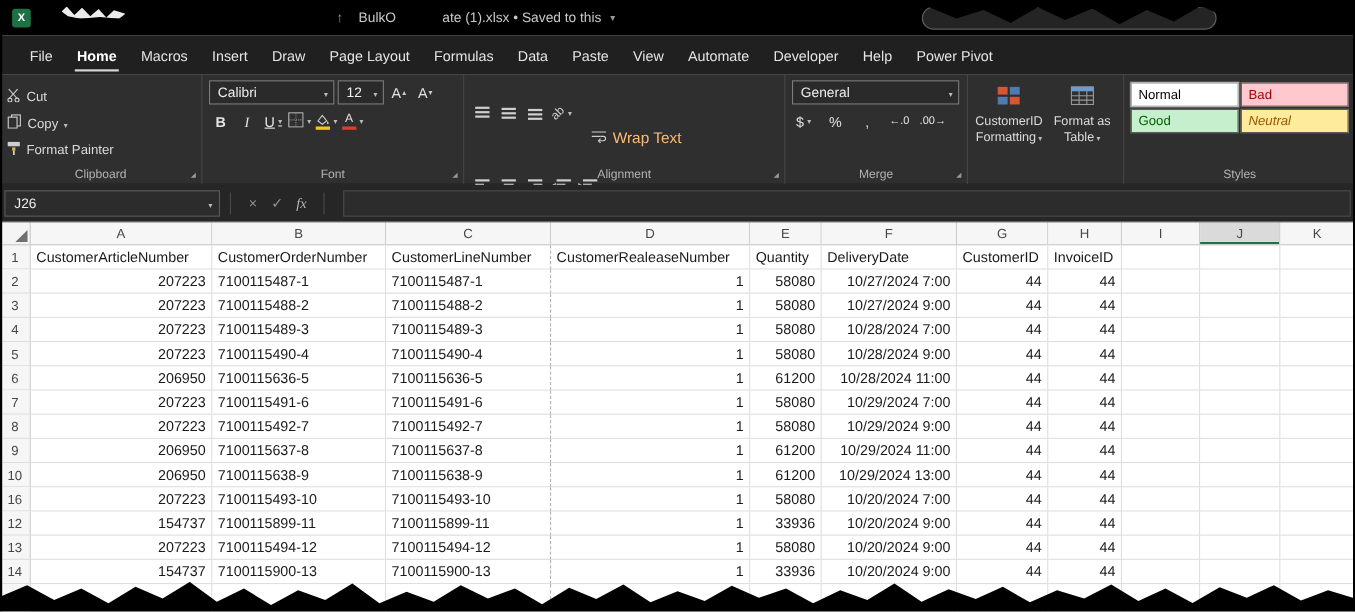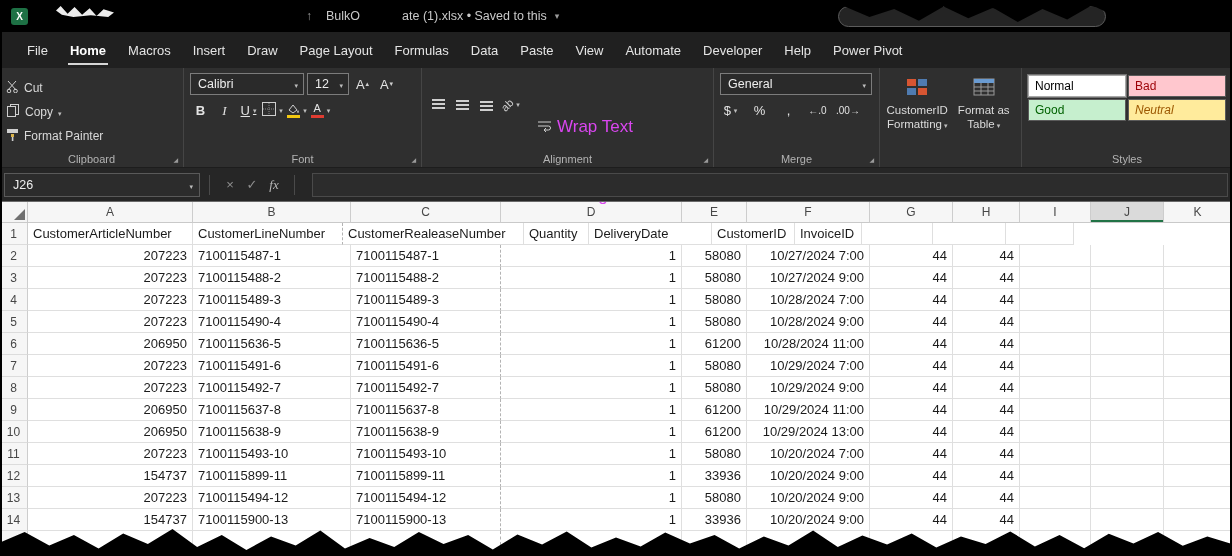--- a/index.html
+++ b/index.html
@@ -56,21 +56,21 @@
   .bar.red { background:#e03c31; } .bar.yellow { background:#f2c811; }
   .rot-ab { display:inline-block; transform:rotate(-45deg); font-size:11px; color:#cfcfcf; }
 
   .grp-align { left:422px; width:292px; }
   .bars { width:13px; height:12px; display:inline-flex; flex-direction:column; gap:2px; justify-content:center; }
   .bars b { height:2px; background:#cfcfcf; width:100%; }
   .va-top { justify-content:flex-start; } .va-mid { justify-content:center; } .va-bot { justify-content:flex-end; }
   .ha-left { align-items:flex-start; } .ha-center { align-items:center; } .ha-right { align-items:flex-end; }
   .ha-left b:nth-child(2),.ha-center b:nth-child(2),.ha-right b:nth-child(2) { width:62%; }
   .ha-left b:nth-child(3),.ha-center b:nth-child(3),.ha-right b:nth-child(3) { width:85%; }
-  .lbl-btn { display:inline-flex; align-items:center; gap:5px; font-size:17px; color:#d946ef; white-space:nowrap;margin-top:44px; }
+  .lbl-btn { display:inline-flex; align-items:center; gap:5px; font-size:14px; color:#fdba74; white-space:nowrap;margin-top:44px; }
   .align-spacer { width:10px; }
 
   .grp-number { left:714px; width:166px; }
   .numrow { display:flex; align-items:center; gap:8px; margin-top:4px; font-size:12.5px; }
 
   .grp-bigbtns { left:880px; width:142px; }
   .bigwrap { display:flex; gap:4px; height:100%; }
   .bigbtn { width:66px; display:flex; flex-direction:column; align-items:center; color:#dcdcdc;
     font-size:11.5px; line-height:1.2; text-align:center; padding-top:5px; }
   .bigbtn .icon { margin-bottom:4px; }
@@ -414,20 +414,21 @@
         <div class="gh" style="width: 83px;">G</div>
         <div class="gh" style="width: 67px;">H</div>
         <div class="gh" style="width: 71px;">I</div>
         <div class="gh sel" style="width: 73px;">J</div>
         <div class="gh" style="width: 68px;">K</div>
       </div>
     <div>
         <div class="grow">
           <div class="gut">1</div>
           <div class="gcell" style="width: 165px;">CustomerArticleNumber</div>
+          <div class="gcell" style="width: 158px;">CustomerOrderNumber</div>
           <div class="gcell dashedge" style="width: 150px;">CustomerLineNumber</div>
           <div class="gcell" style="width: 181px;">CustomerRealeaseNumber</div>
           <div class="gcell" style="width: 65px;">Quantity</div>
           <div class="gcell" style="width: 123px;">DeliveryDate</div>
           <div class="gcell" style="width: 83px;">CustomerID</div>
           <div class="gcell" style="width: 67px;">InvoiceID</div>
           <div class="gcell" style="width: 71px;"></div>
           <div class="gcell" style="width: 73px;"></div>
           <div class="gcell" style="width: 68px;"></div>
         </div>
@@ -551,21 +552,21 @@
           <div class="gcell r" style="width: 181px;">1</div>
           <div class="gcell r" style="width: 65px;">61200</div>
           <div class="gcell r" style="width: 123px;">10/29/2024 13:00</div>
           <div class="gcell r" style="width: 83px;">44</div>
           <div class="gcell r" style="width: 67px;">44</div>
           <div class="gcell" style="width: 71px;"></div>
           <div class="gcell" style="width: 73px;"></div>
           <div class="gcell" style="width: 68px;"></div>
         </div>
         <div class="grow">
-          <div class="gut">11</div>
+          <div class="gut">16</div>
           <div class="gcell r" style="width: 165px;">207223</div>
           <div class="gcell" style="width: 158px;">7100115493-10</div>
           <div class="gcell dashedge" style="width: 150px;">7100115493-10</div>
           <div class="gcell r" style="width: 181px;">1</div>
           <div class="gcell r" style="width: 65px;">58080</div>
           <div class="gcell r" style="width: 123px;">10/20/2024 7:00</div>
           <div class="gcell r" style="width: 83px;">44</div>
           <div class="gcell r" style="width: 67px;">44</div>
           <div class="gcell" style="width: 71px;"></div>
           <div class="gcell" style="width: 73px;"></div>

